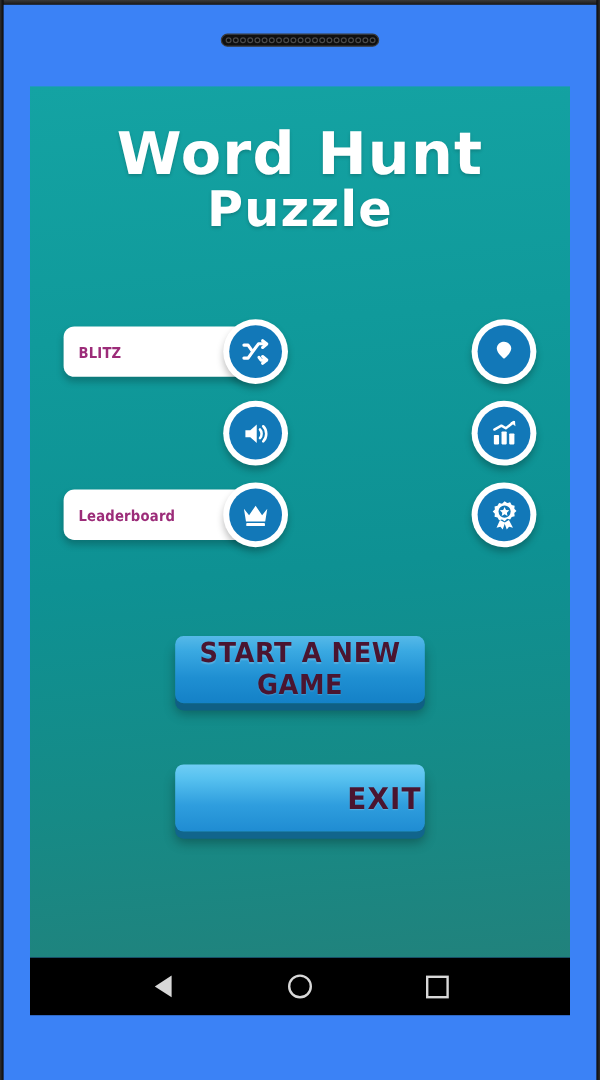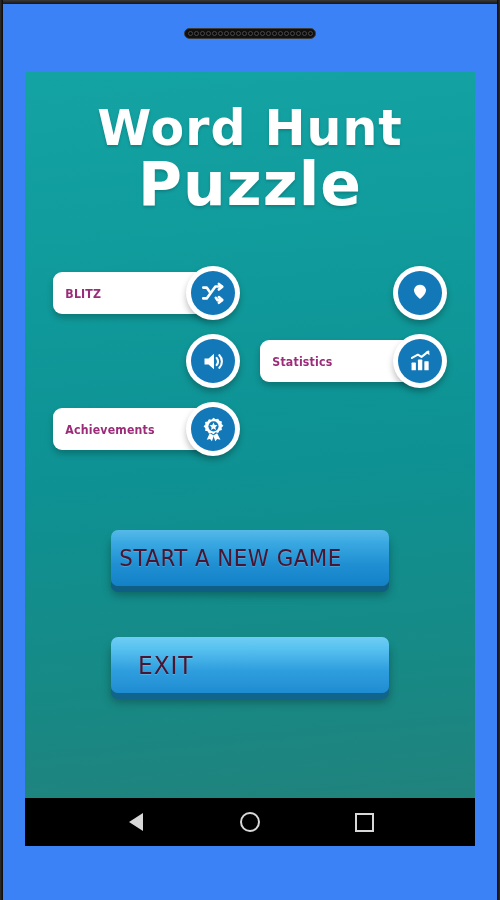--- a/index.html
+++ b/index.html
@@ -87,21 +87,21 @@
   }
   .title-line {
     color: #ffffff;
     font-family: "DejaVu Sans", sans-serif;
     font-weight: bold;
     letter-spacing: 1px;
     line-height: 1.02;
     text-shadow: 0 2px 3px rgba(0,0,0,0.18);
   }
   .title-line.l1 { font-size: 49px; }
-  .title-line.l2 { font-size: 60px; }
+  .title-line.l2 { font-size: 41px; }
 
   
   .menu-grid {
     position: absolute;
     top: 194px;
     left: 28px;
     width: 394px;
     display: flex;
     flex-wrap: wrap;
     gap: 14px 20px;
@@ -158,31 +158,31 @@
     align-items: center;
     justify-content: center;
   }
   .menu-icon-circle svg { display: block; }
 
   
   .action-btn {
     position: absolute;
     left: 50%;
     transform: translateX(-50%);
-    width: 278px;
+    width: 208px;
     height: 56px;
     border-radius: 7px;
     border: none;
     cursor: pointer;
     padding: 0;
     display: flex;
     align-items: center;
-    justify-content: flex-start;
+    justify-content: flex-end;
     font-family: "DejaVu Sans", sans-serif;
-    font-weight: normal;
+    font-weight: bold;
     color: #4a1530;
     box-sizing: border-box;
   }
   #btn-start {
     top: 458px;
     background: linear-gradient(to bottom, #56b9e8 0%, #3aa9e2 22%, #1f8fd2 62%, #1481c7 100%);
     box-shadow: 0 6px 0 #0f5f84, 0 9px 10px rgba(0,0,0,0.3);
     font-size: 23px;
     letter-spacing: 0.5px;
     text-shadow: 0 1px 1px rgba(255,255,255,0.18);
@@ -311,41 +311,48 @@
             <svg width="27" height="27" viewBox="0 0 24 24">
               <path d="M4 9.4 H7.6 L12.4 5.2 V18.8 L7.6 14.6 H4 Z" fill="#ffffff"></path>
               <path d="M14.8 8.8 C16.4 10.4 16.4 13.6 14.8 15.2" stroke="#ffffff" stroke-width="1.9" fill="none" stroke-linecap="round"></path>
               <path d="M17.2 6.4 C20.2 9.2 20.2 14.8 17.2 17.6" stroke="#ffffff" stroke-width="1.9" fill="none" stroke-linecap="round"></path>
             </svg>
           </div>
         </div>
       </div>
 
       <div class="menu-item">
-        <div class="menu-pill">
-          <span class="menu-label">Statistics</span>
-        </div>
         <div class="menu-icon-ring">
           <div class="menu-icon-circle">
             <svg width="26" height="26" viewBox="0 0 24 24">
               <rect x="4.2" y="13.4" width="4" height="7.2" rx="0.6" fill="#ffffff"></rect>
               <rect x="10.1" y="10.6" width="4" height="10" rx="0.6" fill="#ffffff"></rect>
               <rect x="16" y="12.2" width="4" height="8.4" rx="0.6" fill="#ffffff"></rect>
               <polyline points="4.6,9.2 10,6.2 13.4,8.2 19.6,3.4" stroke="#ffffff" stroke-width="1.9" fill="none" stroke-linecap="round" stroke-linejoin="round"></polyline>
               <polygon points="20.4,2.6 20.8,6.6 16.9,3.6" fill="#ffffff"></polygon>
             </svg>
           </div>
         </div>
       </div>
 
-
       <div class="menu-item">
         <div class="menu-pill">
-          <span class="menu-label">Achievements</span>
-        </div>
+          <span class="menu-label">Leaderboard</span>
+        </div>
+        <div class="menu-icon-ring">
+          <div class="menu-icon-circle">
+            <svg width="26" height="26" viewBox="0 0 24 24">
+              <path d="M3 7.4 L7 12.4 L12 5 L17 12.4 L21 7.4 L19.4 17.2 H4.6 Z" fill="#ffffff"></path>
+              <rect x="4.8" y="18.4" width="14.4" height="2.3" rx="0.7" fill="#ffffff"></rect>
+            </svg>
+          </div>
+        </div>
+      </div>
+
+      <div class="menu-item">
         <div class="menu-icon-ring">
           <div class="menu-icon-circle">
             <svg width="27" height="27" viewBox="0 0 24 24">
               <path d="M8.6 15.4 L6 21.2 L8.9 20.4 L10.6 22.4 L12.4 17.4 Z" fill="#ffffff"></path>
               <path d="M15.2 15.4 L18.2 21.2 L15.3 20.4 L13.6 22.4 L11.8 17.4 Z" fill="#ffffff"></path>
               <path d="M12 1.6 l1.9 1.25 2.2-.5 1.15 1.95 2.2.55-.25 2.25 1.6 1.6-1.6 1.6.25 2.25-2.2.55-1.15 1.95-2.2-.5L12 16.3l-1.9-1.25-2.2.5-1.15-1.95-2.2-.55.25-2.25L3.2 9.2l1.6-1.6-.25-2.25 2.2-.55L7.9 2.85l2.2.5Z" fill="#ffffff"></path>
               <circle cx="12" cy="9.2" r="4.5" fill="#1278b8"></circle>
               <polygon points="12,5.7 13.05,7.95 15.5,8.25 13.7,9.95 14.15,12.4 12,11.2 9.85,12.4 10.3,9.95 8.5,8.25 10.95,7.95" fill="#ffffff"></polygon>
             </svg>
           </div>

